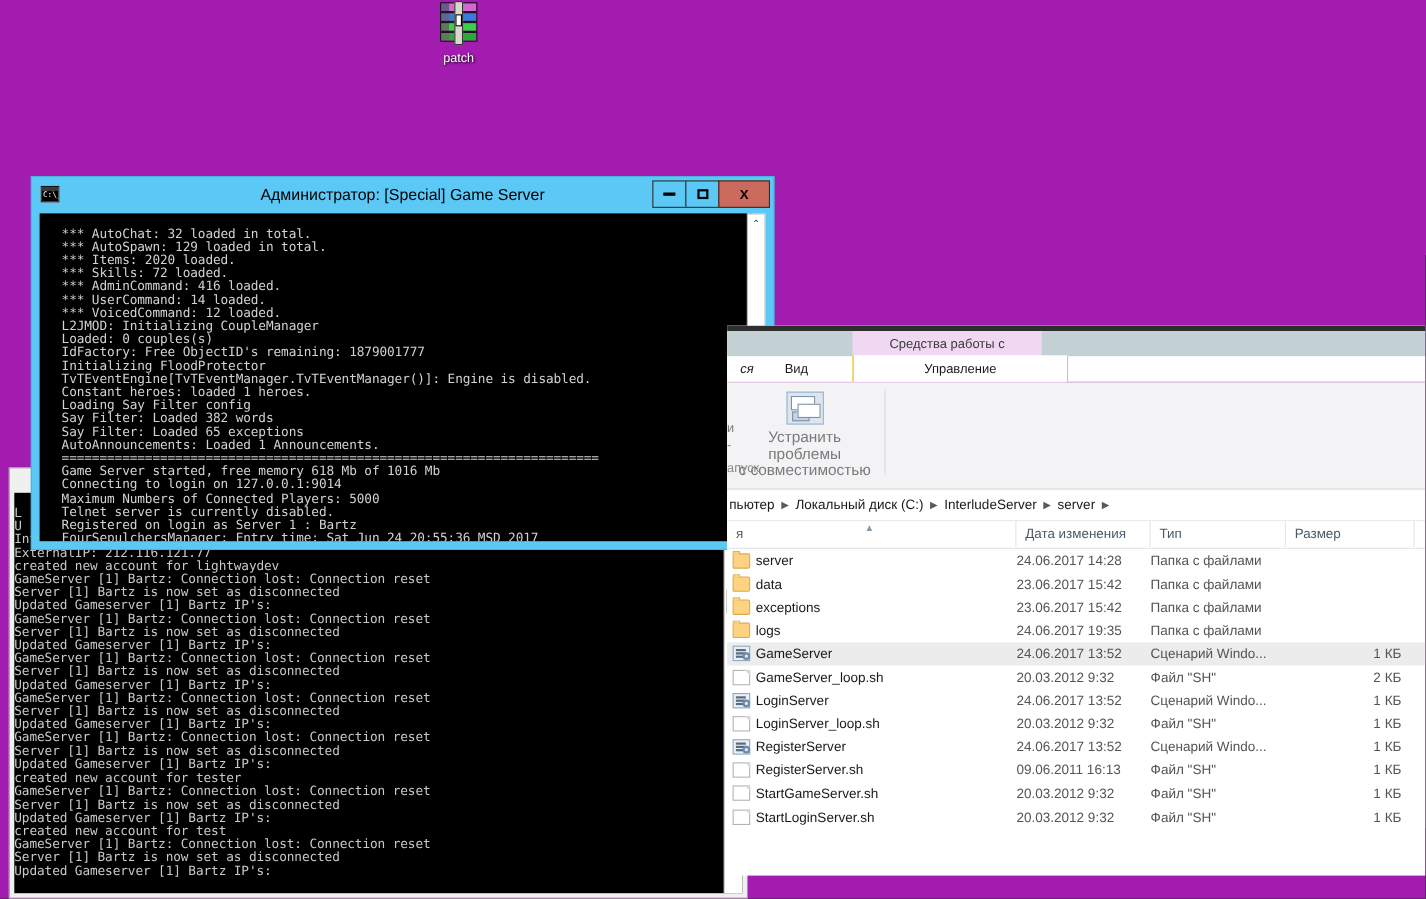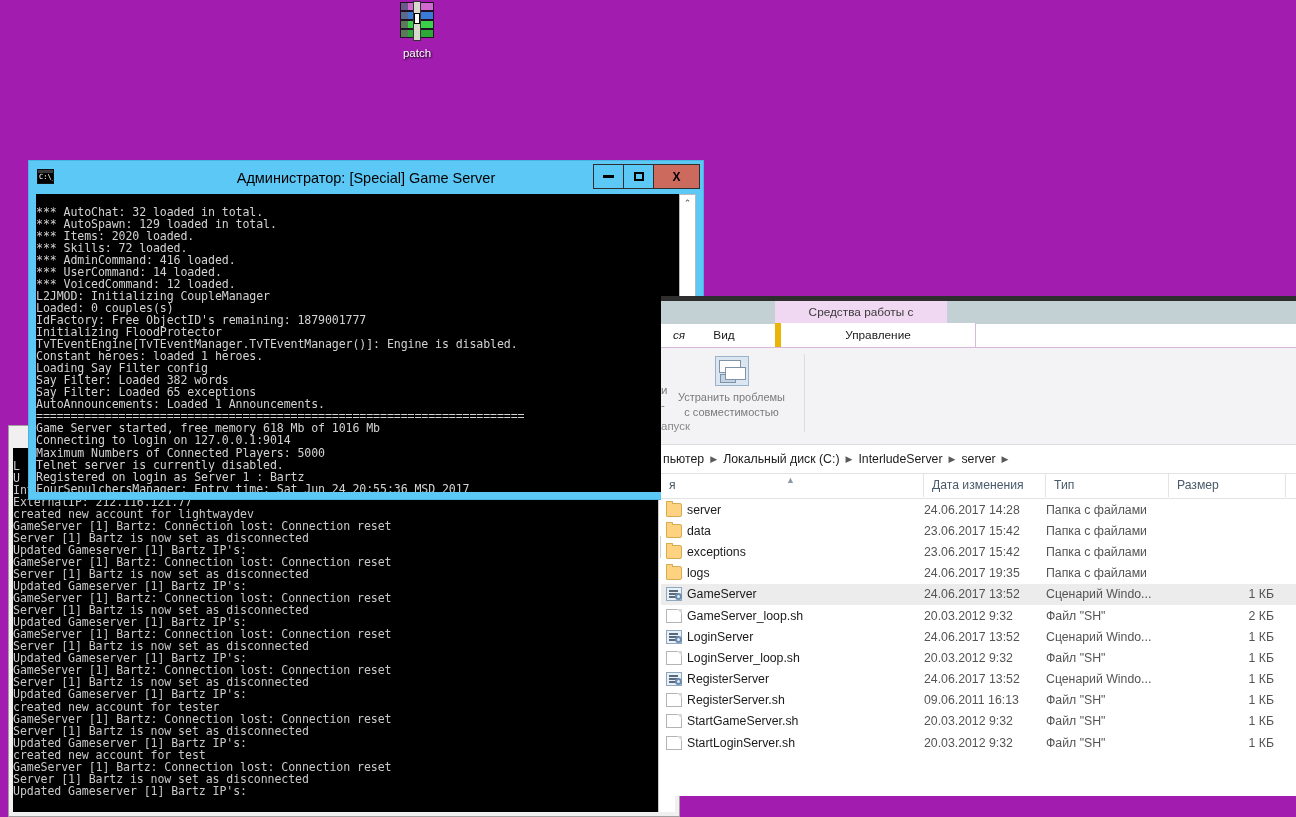--- a/index.html
+++ b/index.html
@@ -217,21 +217,21 @@
   }
   #gc-body {
     position: absolute;
     left: 7px;
     top: 33px;
     width: 648px;
     bottom: 7px;
     background: #000000;
     overflow: hidden;
   }
-  #gc-body .console-text { color: #d2d2d2; }
+  #gc-body .console-text { color: #d2d2d2; padding-left: 20px; }
   #gc-scroll {
     position: absolute;
     right: 7px;
     top: 33px;
     bottom: 7px;
     width: 17px;
     background: #ffffff;
     border: 1px solid #b9b9b9;
     box-sizing: border-box;
   }
@@ -302,21 +302,21 @@
     height: 23px;
     line-height: 23px;
     font-size: 11.8px;
     color: #1a1a1a;
     text-align: center;
   }
   #tab-share { left: 6px; width: 24px; font-style: italic; }
   #tab-view  { left: 40px; width: 46px; }
   #tab-manage {
     left: 114px; width: 194px;
-    border-left: 6px solid #eab308;
+    border-left: 1px solid #eab308;
     border-right: 1px solid #d9b8dd;
     background: #fff;
     margin-top: -1px;
     height: 24px;
     line-height: 24px;
   }
   #exp-tabrow::after {
     content: "";
     position: absolute;
     left: 308px;
@@ -345,21 +345,21 @@
     background: #dce6f0;
     border: 1px solid #9ab3cc;
     position: relative;
     box-sizing: border-box;
   }
   #compat-icon .t { position: absolute; background: #fff; border: 1px solid #7f93a8; box-sizing: border-box; }
   #compat-icon .t1 { left: 3px; top: 3px; width: 22px; height: 13px; }
   #compat-icon .t2 { left: 9px; top: 10px; width: 21px; height: 13px; }
   #compat-icon .t3 { left: 4px; top: 17px; width: 16px; height: 9px; background:#c3d3e3; }
   #ribbon-compat .txt {
-    font-size: 11px;
+    font-size: 14px;
     color: #7a7a7a;
     line-height: 15px;
   }
   #ribbon-left-frag {
     position: absolute;
     left: 0px;
     top: 36px;
     font-size: 11.5px;
     color: #7a7a7a;
   }

